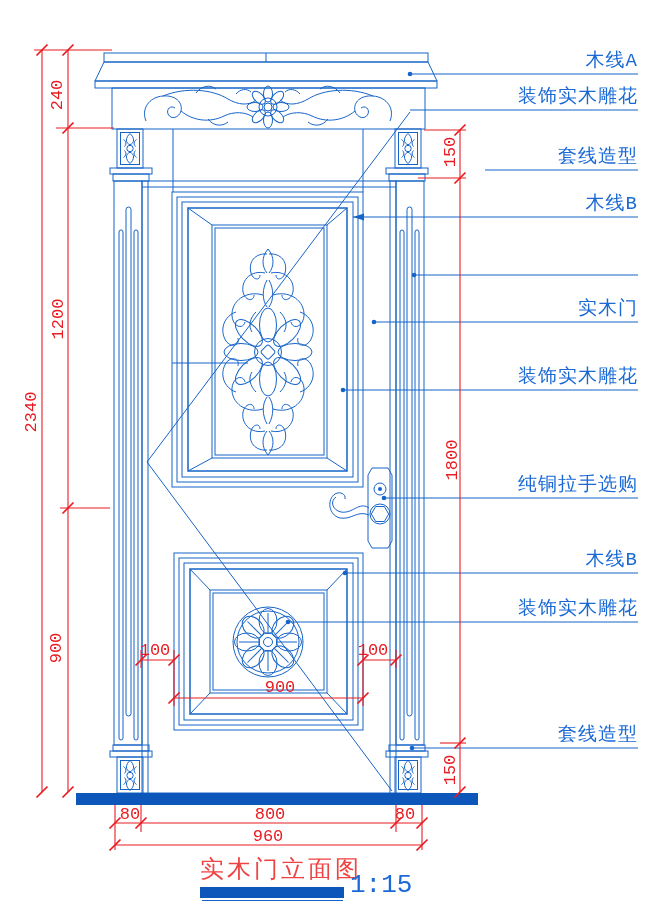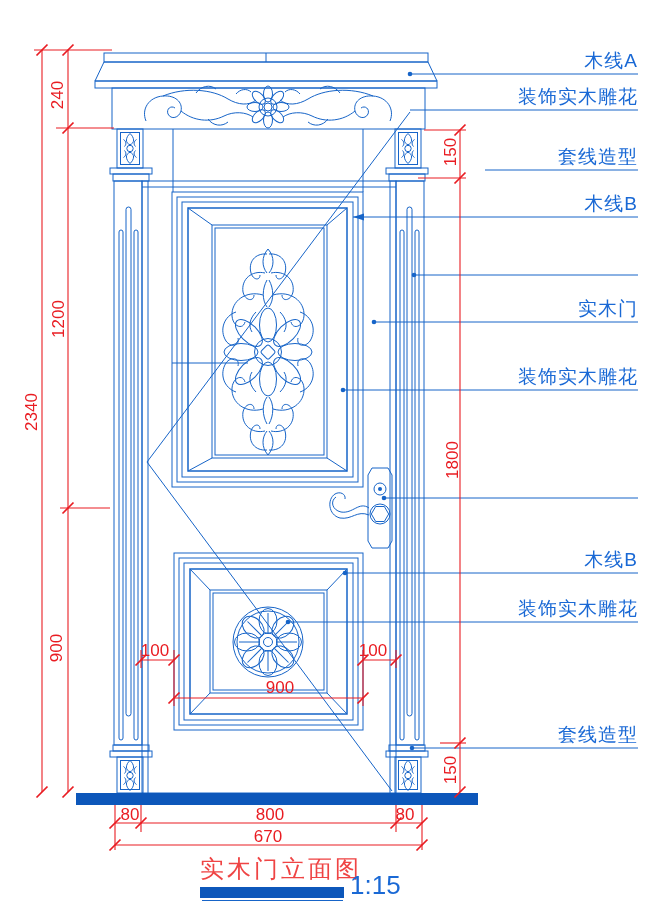--- a/index.html
+++ b/index.html
@@ -1,17 +1,17 @@
 <!DOCTYPE html>
 <html><head>
 <meta charset="utf-8">
 <style>
   html,body{margin:0;padding:0;background:#ffffff;}
   #canvas{position:relative;width:650px;height:916px;background:#ffffff;overflow:hidden;
-          font-family:Liberation Sans, sans-serif;}
+          font-family:Liberation Mono, monospace;}
   svg{position:absolute;left:0;top:0;}
   .lw{stroke:#1664C8;fill:none;stroke-width:1;}
   .lw2{stroke:#1664C8;fill:none;stroke-width:1.5;}
   .fillb{fill:#1664C8;stroke:none;}
   .red{stroke:#E91C22;fill:none;stroke-width:1.1;}
   .redtick{stroke:#E91C22;stroke-width:1.7;}
   .callout{position:absolute;right:12px;text-align:right;color:#1A69D5;
            font-size:19px;line-height:22px;height:22px;white-space:nowrap;letter-spacing:1px;}
   .dim{position:absolute;color:#E91C22;font-size:17px;line-height:17px;white-space:nowrap;}
   .dimv{transform:translate(-50%,-50%) rotate(-90deg);}
@@ -266,35 +266,36 @@
     </g>
   </g>
 </svg>
 
 <div class="callout" style="top:50px"><span>木线A</span></div>
 <div class="callout" style="top:86px"><span>装饰实木雕花</span></div>
 <div class="callout" style="top:146px"><span>套线造型</span></div>
 <div class="callout" style="top:193px"><span>木线B</span></div>
 <div class="callout" style="top:298px"><span>实木门</span></div>
 <div class="callout" style="top:366px"><span>装饰实木雕花</span></div>
+<div class="callout" style="top:474px"><span>纯铜拉手选购</span></div>
 <div class="callout" style="top:549px"><span>木线B</span></div>
 <div class="callout" style="top:598px"><span>装饰实木雕花</span></div>
 <div class="callout" style="top:724px"><span>套线造型</span></div>
 
 <span class="dim dimv" style="left:31px;top:412px">2340</span>
 <span class="dim dimv" style="left:57px;top:95px">240</span>
 <span class="dim dimv" style="left:58px;top:319px">1200</span>
 <span class="dim dimv" style="left:56px;top:648px">900</span>
 <span class="dim dimv" style="left:450px;top:152px">150</span>
 <span class="dim dimv" style="left:452px;top:460px">1800</span>
 <span class="dim dimv" style="left:450px;top:770px">150</span>
 <span class="dim dimh" style="left:130px;top:814px">80</span>
 <span class="dim dimh" style="left:270px;top:814px">800</span>
 <span class="dim dimh" style="left:405px;top:814px">80</span>
-<span class="dim dimh" style="left:268px;top:836px">670</span>
+<span class="dim dimh" style="left:268px;top:836px">960</span>
 <span class="dim dimh" style="left:155px;top:650px">100</span>
 <span class="dim dimh" style="left:373px;top:650px">100</span>
 <span class="dim dimh" style="left:280px;top:687px">900</span>
 
 <div class="title-text">实木门立面图</div>
 <div class="title-bar"></div>
 <div class="title-underline"></div>
 <div class="scale-text">1:15</div>
 
 </div>

